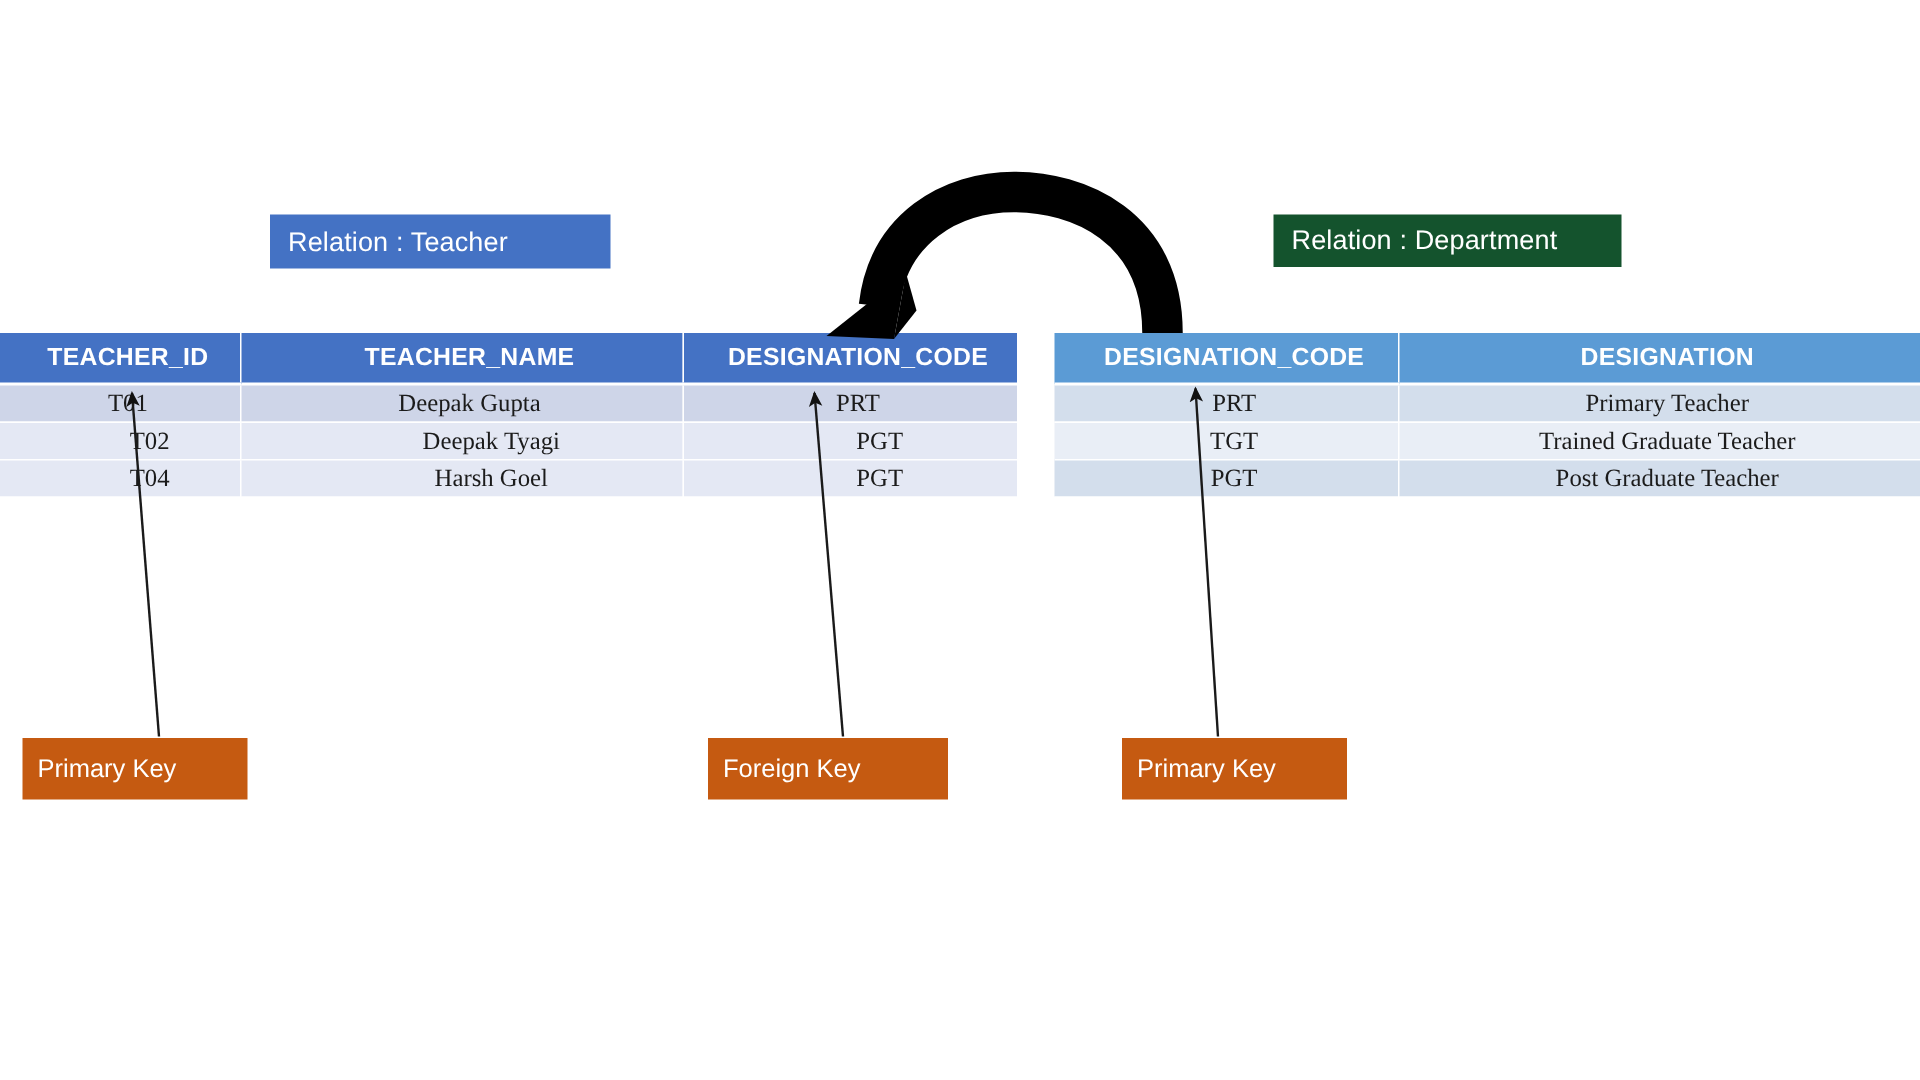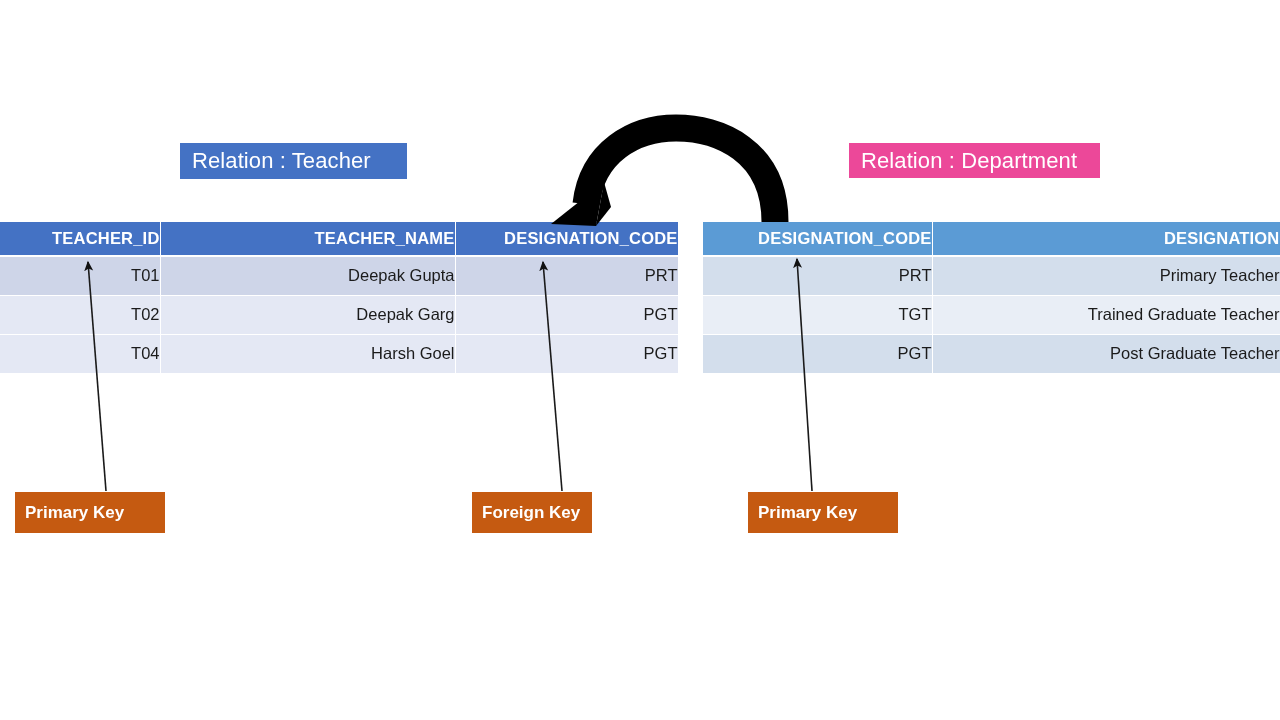--- a/index.html
+++ b/index.html
@@ -22,67 +22,68 @@
   }
 
   
   .relation-label {
     position: absolute;
     display: flex;
     align-items: center;
     box-sizing: border-box;
     padding-left: 12px;
     color: #ffffff;
-    font-size: 22px;
+    font-size: 18px;
     letter-spacing: 0.1px;
     white-space: nowrap;
   }
   #relation-teacher-label {
     left: 180px;
     top: 143px;
     width: 227px;
     height: 36px;
     background: #4472C4;
   }
   #relation-department-label {
     left: 849px;
     top: 143px;
-    width: 251px;
+    width: 232px;
     height: 35px;
-    background: #ec4899;
+    background: #14532d;
   }
 
   
   .rel-table {
     position: absolute;
     border-collapse: collapse;
     table-layout: fixed;
     font-size: 16.5px;
     color: #1b1b1b;
   }
   .rel-table th,
   .rel-table td {
-    text-align: right;
+    text-align: center;
     vertical-align: middle;
     padding: 0 0 0 11px;
     box-sizing: border-box;
     font-weight: normal;
     border-right: 1px solid #ffffff;
     border-bottom: 1px solid #ffffff;
   }
   .rel-table th {
     color: #ffffff;
     font-weight: bold;
     font-size: 16.5px;
     letter-spacing: 0.2px;
     height: 34px;
     border-bottom: 2px solid #ffffff;
   }
   .rel-table td {
-    height: 39px;
+    height: 25px;
+    font-family: Liberation Serif, serif;
   }
 
   
   #teacher-table {
     left: 0px;
     top: 222px;
     width: 678px;
   }
   #teacher-table th {
     background: #4472C4;
@@ -104,27 +105,27 @@
 
   
   .key-box {
     position: absolute;
     display: flex;
     align-items: center;
     box-sizing: border-box;
     padding-left: 10px;
     background: #C55A11;
     color: #ffffff;
-    font-weight: bold;
+    font-weight: normal;
     font-size: 17px;
     white-space: nowrap;
     height: 41px;
   }
   #primary-key-teacher-box   { left: 15px;  top: 492px; width: 150px; }
-  #foreign-key-teacher-box   { left: 472px; top: 492px; width: 120px; }
+  #foreign-key-teacher-box   { left: 472px; top: 492px; width: 160px; }
   #primary-key-department-box{ left: 748px; top: 492px; width: 150px; }
 
   
   #arrow-layer {
     position: absolute;
     left: 0; top: 0;
     width: 1280px;
     height: 720px;
     pointer-events: none;
   }
@@ -156,21 +157,21 @@
       </tr>
     </thead>
     <tbody>
       <tr class="odd">
         <td>T01</td>
         <td>Deepak Gupta</td>
         <td>PRT</td>
       </tr>
       <tr class="even">
         <td>T02</td>
-        <td>Deepak Garg</td>
+        <td>Deepak Tyagi</td>
         <td>PGT</td>
       </tr>
       <tr class="even">
         <td>T04</td>
         <td>Harsh Goel</td>
         <td>PGT</td>
       </tr>
     </tbody>
   </table>
 

